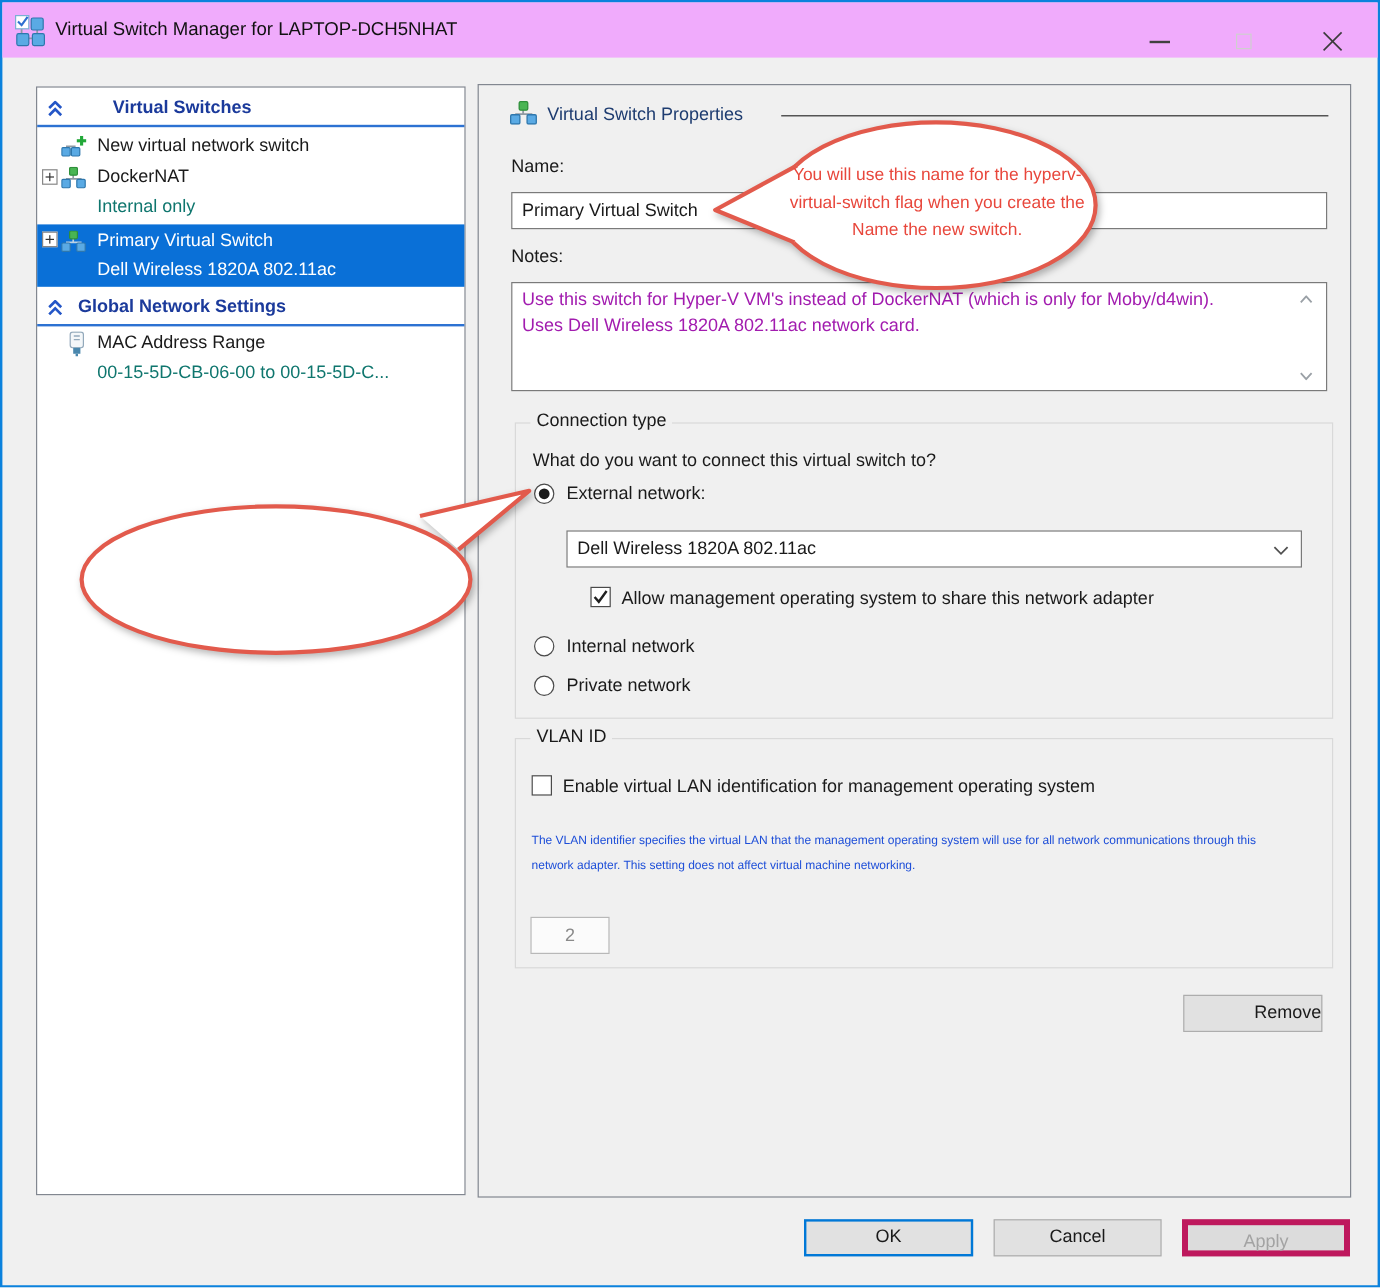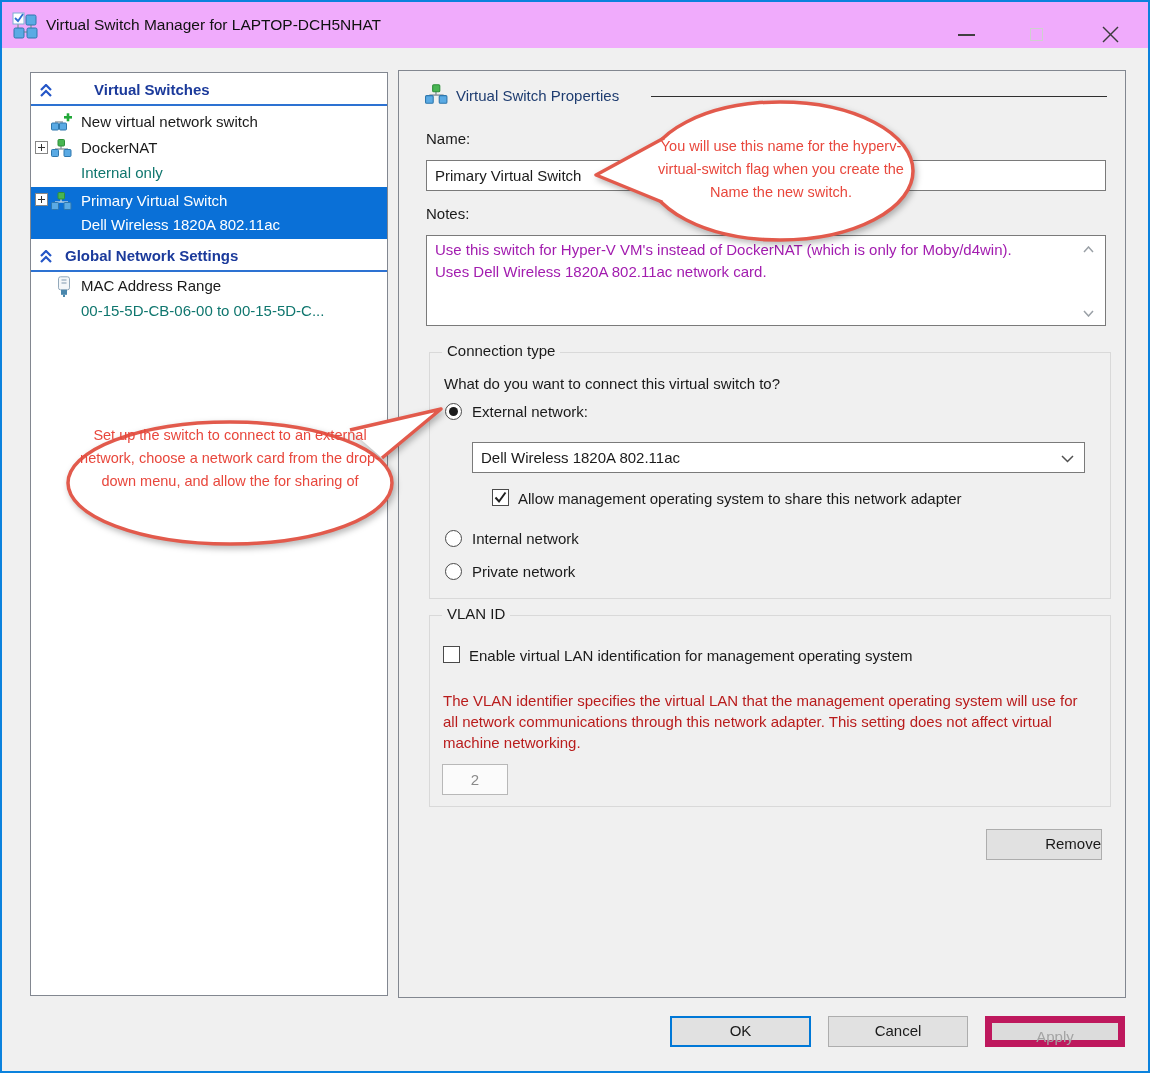--- a/index.html
+++ b/index.html
@@ -32,25 +32,25 @@
             font-size:15px;color:#1a1a1a;padding:0 8px;outline:none;}
   .notesbox{border:1px solid #7a7a7a;background:#fff;}
   .notes-text{font-size:15px;color:#a21caf;line-height:22px;}
   .group{border:1px solid #d9d9d9;background:#f0f0f0;}
   .legend{position:absolute;top:-11px;left:12px;background:#f0f0f0;padding:0 5px;font-size:15px;color:#1a1a1a;}
   .radio{width:17px;height:17px;border:1px solid #4a4a4a;border-radius:50%;background:#fff;position:absolute;}
   .radio.checked::after{content:"";position:absolute;left:3px;top:3px;width:9px;height:9px;border-radius:50%;background:#1c1c1c;}
   .cb{width:17px;height:17px;border:1px solid #4a4a4a;background:#fff;position:absolute;}
   .dropdown{border:1px solid #7a7a7a;background:#fff;}
   .dropdown .dd-text{font-size:15px;color:#1a1a1a;line-height:29px;padding-left:8px;white-space:nowrap;}
-  .desc{font-size:15px;color:#b91c1c;line-height:21px;}
+  .desc{font-size:10px;color:#1d4ed8;line-height:21px;}
   .btn{background:#e1e1e1;border:1px solid #adadad;font-size:15px;color:#1a1a1a;
        font-family:"Liberation Sans",sans-serif;text-align:center;line-height:27px;}
   .btn-default{border:2px solid #0078d7;}
-  .btn-disabled{background:#dcdcdc;border:7px solid #be185d;color:#a3a3a3;}
+  .btn-disabled{background:#dcdcdc;border:5px solid #be185d;color:#a3a3a3;}
   
   .callout-svg{left:0;top:0;pointer-events:none;}
   .callout-text{color:#e8473c;font-size:14.5px;line-height:23px;text-align:center;pointer-events:none;}
   .callout-text p{margin:0;}
   .bubble{filter:drop-shadow(2px 3px 3px rgba(0,0,0,0.28));}
 </style>
 </head>
 <body>
 
 <div id="window">
@@ -217,15 +217,14 @@
     </g>
     <g class="bubble">
       <ellipse cx="230" cy="483" rx="162" ry="61" fill="#ffffff" stroke="#e25a4c" stroke-width="3.5"></ellipse>
       <path d="M 350,430 L 441,409 L 382,458" fill="#ffffff" stroke="#e25a4c" stroke-width="3.5" stroke-linejoin="round"></path>
     </g>
   </svg>
   <div class="abs callout-text" style="left:650px;top:112px;width:262px;">
     <p style="margin-top:23px;">You will use this name for the hyperv-virtual-switch flag when you create the</p>
     <p>Name the new switch.</p>
   </div>
-  <div class="abs callout-text" style="left:80px;top:424px;width:300px;">Set up the switch to connect to an external network, choose a network card from the drop-down menu, and allow the for sharing of</div>
 
 </div>
 
 </body></html>

